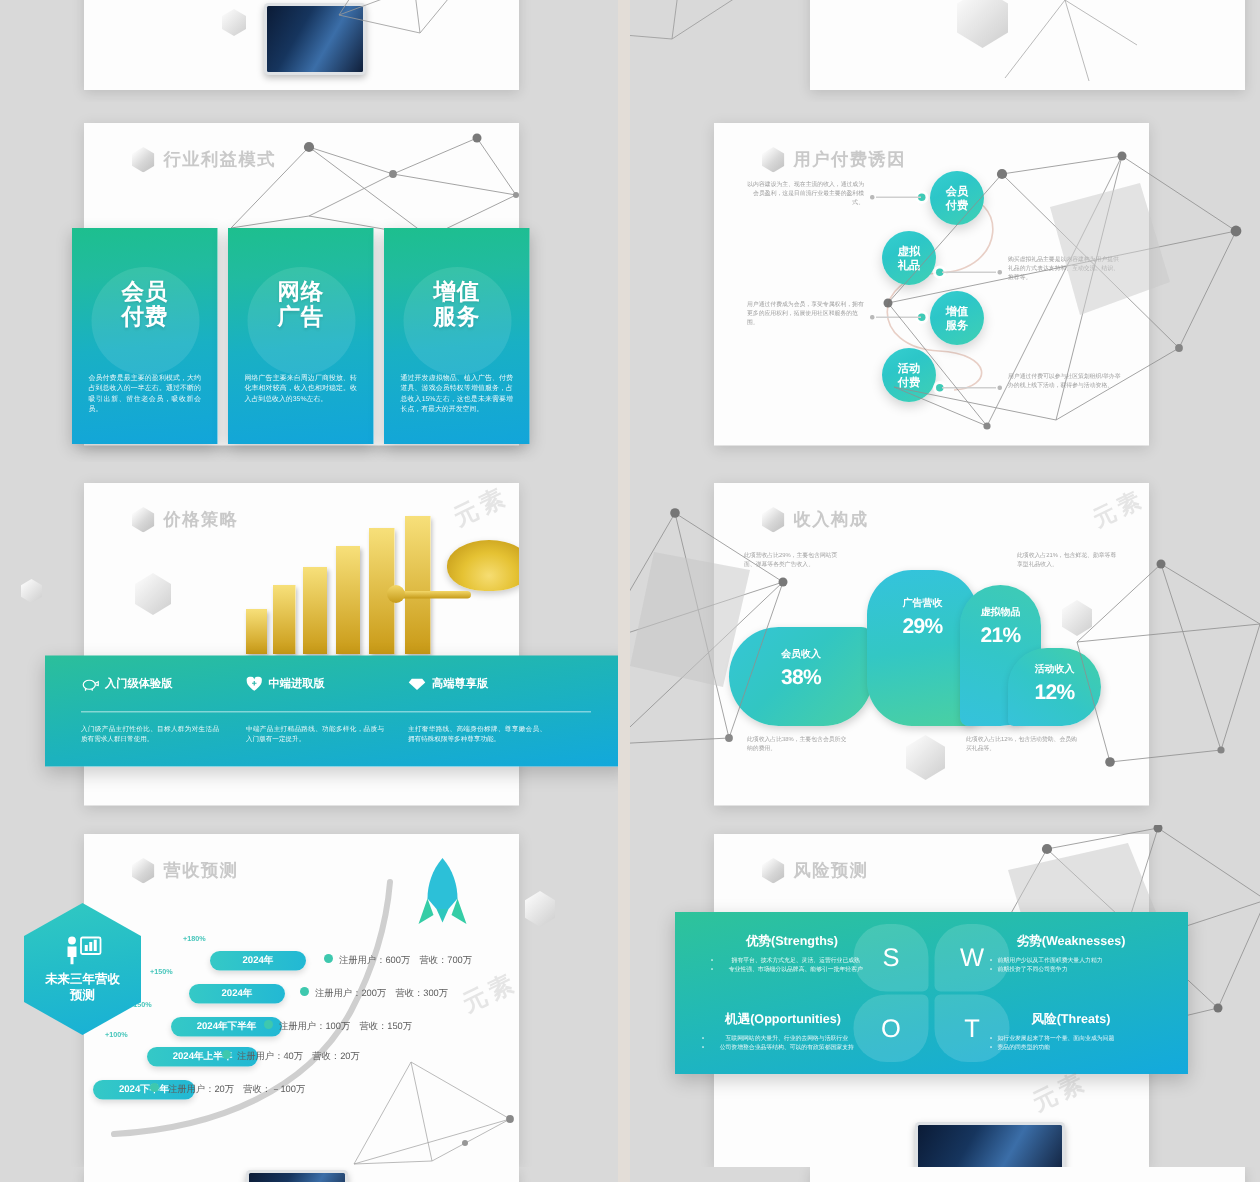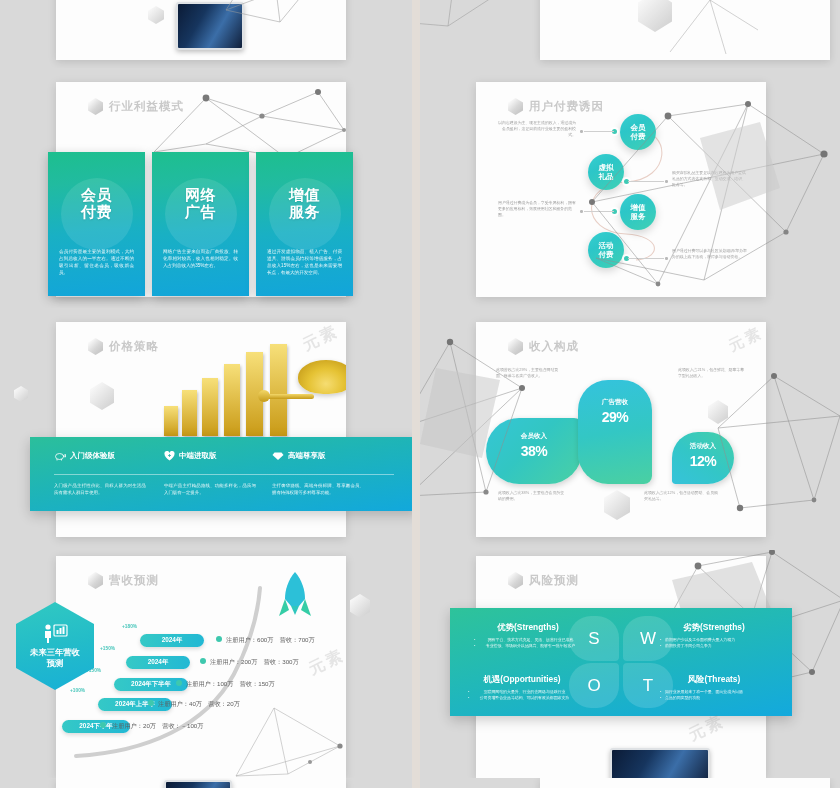--- a/index.html
+++ b/index.html
@@ -391,20 +391,28 @@
 
           <div class="petal" style="left:102px;top:58px;width:74px;height:104px;
                border-radius:30px 30px 8px 30px;
                background:linear-gradient(170deg,#34c3dd 0%,#33c7c4 50%,#4ad0a2 100%);">
             <span class="lbl" style="top:18px;">
               <span class="nm">广告营收</span>
               <span class="pc">29%</span>
             </span>
           </div>
 
+          <div class="petal" style="left:164px;top:68px;width:54px;height:94px;
+               border-radius:28px 28px 28px 6px;
+               background:linear-gradient(200deg,#3fcbb4 0%,#33c6c8 50%,#35c2dc 100%);">
+            <span class="lbl" style="top:14px;">
+              <span class="nm">虚拟物品</span>
+              <span class="pc">21%</span>
+            </span>
+          </div>
 
           <div class="petal" style="left:196px;top:110px;width:62px;height:52px;
                border-radius:28px 28px 28px 4px;
                background:linear-gradient(215deg,#44cfa8 0%,#33c6c7 55%,#36c3da 100%);">
             <span class="lbl" style="top:10px;">
               <span class="nm">活动收入</span>
               <span class="pc">12%</span>
             </span>
           </div>
 
@@ -544,21 +552,21 @@
 
         <div class="swot-q" style="left:24px;top:14px;text-align:center;">
           <h4>优势(Strengths)</h4>
           <ul>
             <li>拥有平台、技术方式充足、灵活、运营行业已成熟</li>
             <li>专业性强、市场细分以品牌高、能够引一批年轻客户</li>
           </ul>
         </div>
 
         <div class="swot-q" style="right:24px;top:14px;">
-          <h4>劣势(Strengths)</h4>
+          <h4>劣势(Weaknesses)</h4>
           <ul>
             <li>前期用户少以及工作面积费大量人力精力</li>
             <li>前期投资了不同公司竞争力</li>
           </ul>
         </div>
 
         <div class="swot-q" style="left:18px;top:66px;text-align:center;">
           <h4>机遇(Opportunities)</h4>
           <ul>
             <li>互联网网站的大量升、行业的去网络与活跃行业</li>

